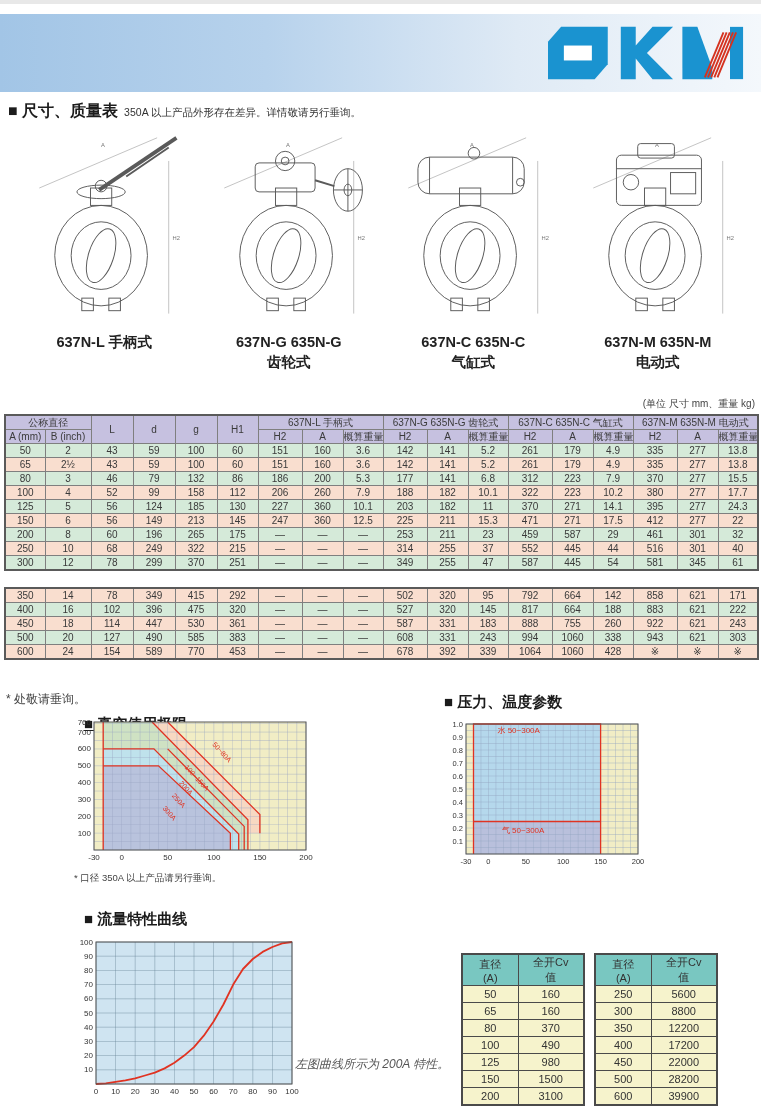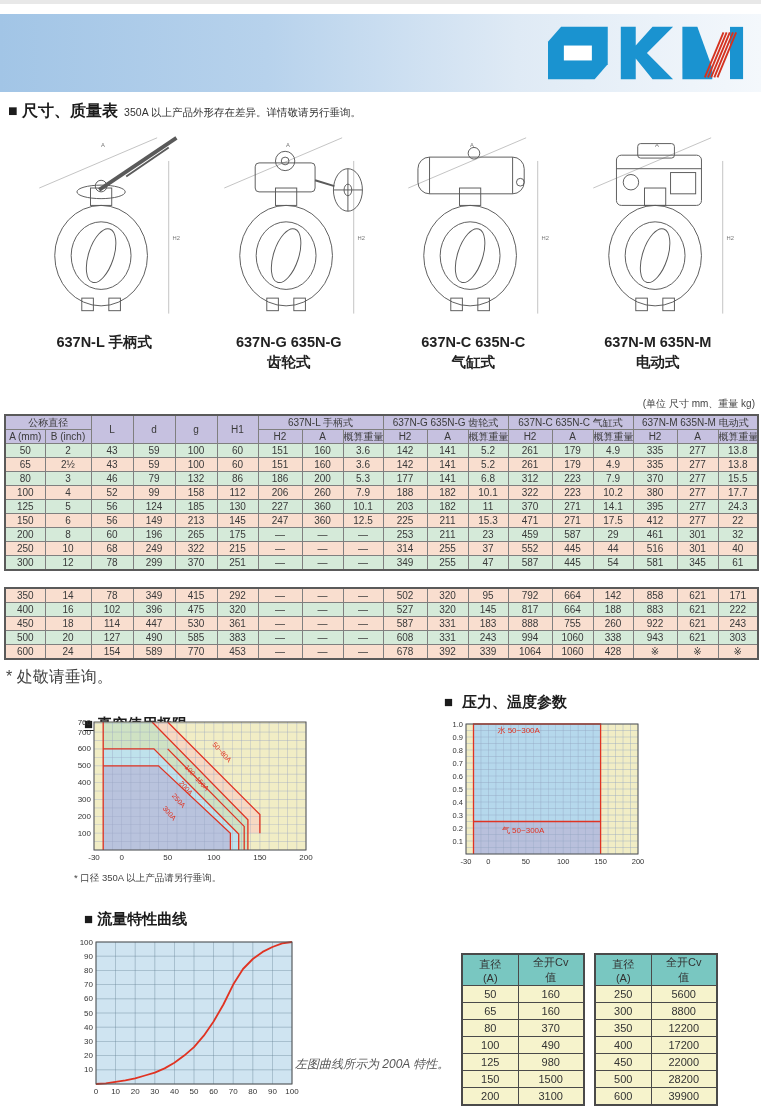--- a/index.html
+++ b/index.html
@@ -28,26 +28,26 @@
   
   .size-table{border-collapse:collapse;table-layout:fixed;width:753px;font-size:10px;color:#3a3a3a;
               position:absolute;left:4px;border:2px solid #5a5a5a;}
   #size-table-1{top:410px;}
   #size-table-2{top:583px;}
   .size-table th,.size-table td{border:1px solid #7f7f7f;text-align:center;height:13px;line-height:12px;
               padding:0;font-weight:normal;overflow:hidden;white-space:nowrap;}
   .size-table th{background:#c6c1e0;}
   .size-table tr.g td{background:#d5ead9;}
   .size-table tr.p td{background:#f9decf;}
-  .note-asterisk{position:absolute;left:6px;top:663px;font-size:16px;color:#444;}
+  .note-asterisk{position:absolute;left:6px;top:687px;font-size:12px;color:#444;}
 
   
   .section-title{position:absolute;font-size:15px;font-weight:bold;color:#1b1b1b;white-space:nowrap;}
   #vacuum-title{left:84px;top:711px;text-decoration:underline;}
-  #pressure-title{left:444px;top:689px;font-family:Liberation Mono, monospace;}
+  #pressure-title{left:444px;top:689px;}
   #flow-title{left:84px;top:906px;}
 
   
   #vacuum-chart{position:absolute;left:58px;top:712px;width:292px;height:158px;}
   #pressure-chart{position:absolute;left:438px;top:712px;width:215px;height:158px;}
   #flow-chart{position:absolute;left:70px;top:930px;width:232px;height:168px;}
   .note-vacuum{position:absolute;left:74px;top:868px;font-size:9.5px;color:#444;}
   .note-flow{position:absolute;left:295px;top:1050px;font-size:12px;color:#555;line-height:21px;font-style:italic;}
 
   

